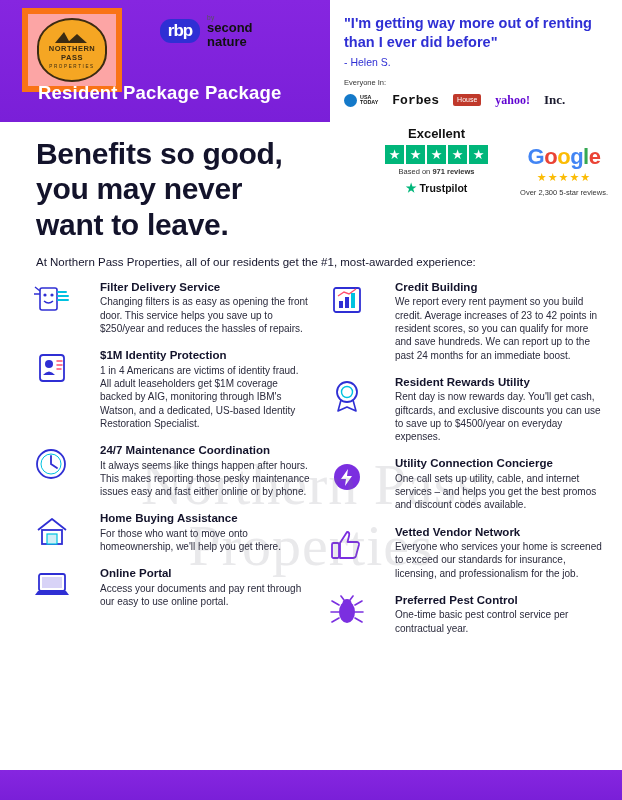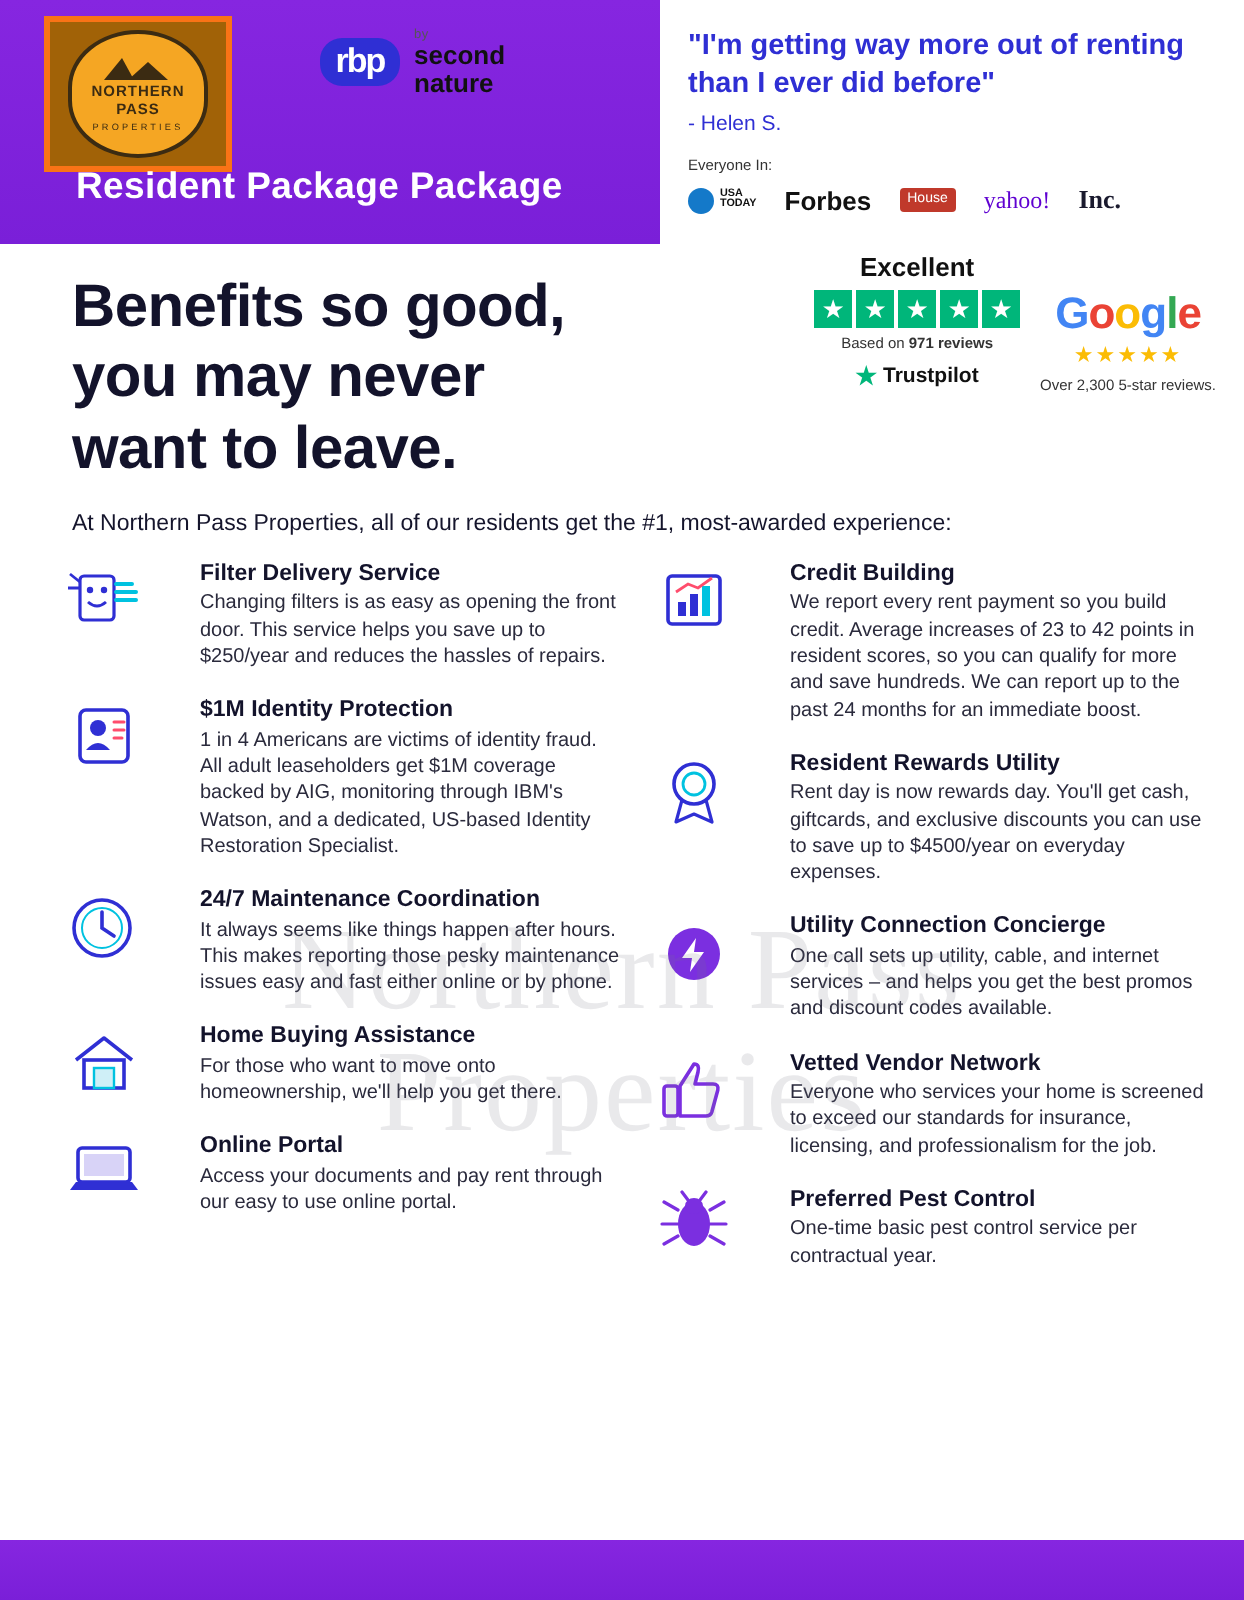--- a/index.html
+++ b/index.html
@@ -51,22 +51,22 @@
     left: 330px; top: 0; right: 0;
     height: 122px;
     background: #ffffff;
     padding: 10px 14px 0 14px;
     box-sizing: border-box;
   }
   .logo-box {
     position: absolute;
     left: 22px; top: 8px;
     width: 88px; height: 72px;
-    background: #a16207;
-    border: 3px solid #f97316;
+    background: #fca5a5;
+    border: 6px solid #f97316;
     display: flex; align-items: center; justify-content: center;
   }
   .logo-badge {
     width: 66px; height: 60px;
     border-radius: 50%/45%;
     background: #f5a623;
     border: 2px solid #3b2b12;
     display: flex; flex-direction: column;
     align-items: center; justify-content: center;
     text-align: center;
@@ -126,23 +126,23 @@
   .featured-row {
     display: flex; align-items: center; gap: 14px;
     margin-top: 5px;
   }
   .f-logo { font-size: 10px; color: #111; font-weight: bold; }
   .usatoday {
     display: flex; align-items: center; gap: 3px;
   }
   .usa-dot { width: 13px; height: 13px; border-radius: 50%; background: #1479c9; }
   .usa-txt { font-size: 5.4px; line-height: 1.0; color: #111; font-weight: bold; }
-  .forbes { font-family: Liberation Sans, sans-serif; font-size: 13px; font-weight: bold; }
+  .forbes { font-family: Liberation Mono, monospace; font-size: 13px; font-weight: bold; }
   .house { background: #c0392b; color: #fff; font-size: 7px; padding: 2px 4px; border-radius: 2px; text-align:center; line-height:1.05;}
-  .yahoo { color: #5f01d1; font-family:"Liberation Serif",serif; font-size: 12px; font-weight: normal;}
+  .yahoo { color: #5f01d1; font-family:"Liberation Serif",serif; font-size: 12px; font-weight: bold;}
   .inc { font-family:"Liberation Serif",serif; font-size: 13px; font-weight: bold;}
 
   
   .hero {
     position: relative;
     height: 130px;
     padding: 14px 0 0 36px;
     box-sizing: border-box;
   }
   .hero h1 {
@@ -150,21 +150,21 @@
     font-size: 30px;
     line-height: 1.18;
     font-weight: bold;
     letter-spacing: -0.3px;
     color: #13132b;
     max-width: 330px;
   }
   .reviews {
     position: absolute;
     right: 14px; top: 4px;
-    display: flex; gap: 10px;
+    display: flex; gap: 32px;
   }
   .trust { text-align: center; }
   .trust .exc { font-size: 13px; font-weight: bold; color: #111; }
   .stars-box { display: flex; gap: 2px; margin: 4px 0 3px; }
   .star-sq {
     width: 19px; height: 19px; background: #00b67a;
     display: flex; align-items: center; justify-content: center;
     color: #fff; font-size: 13px; line-height: 1;
   }
   .based { font-size: 7.5px; color: #333; }

